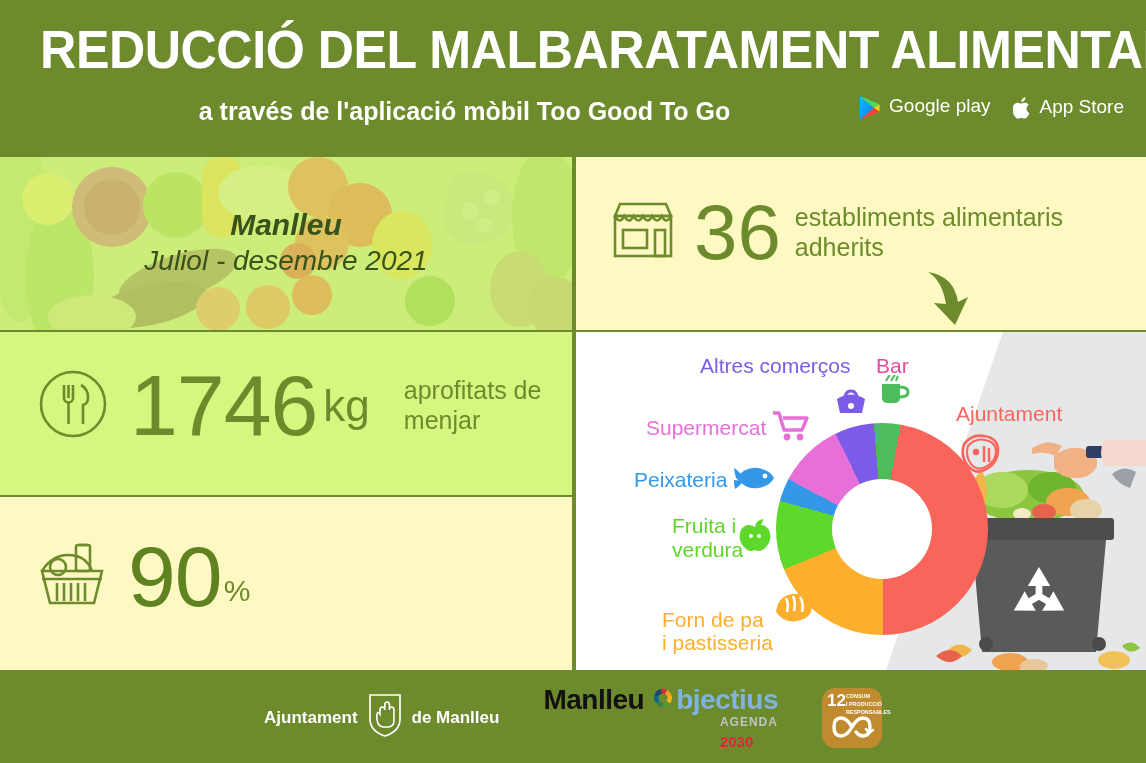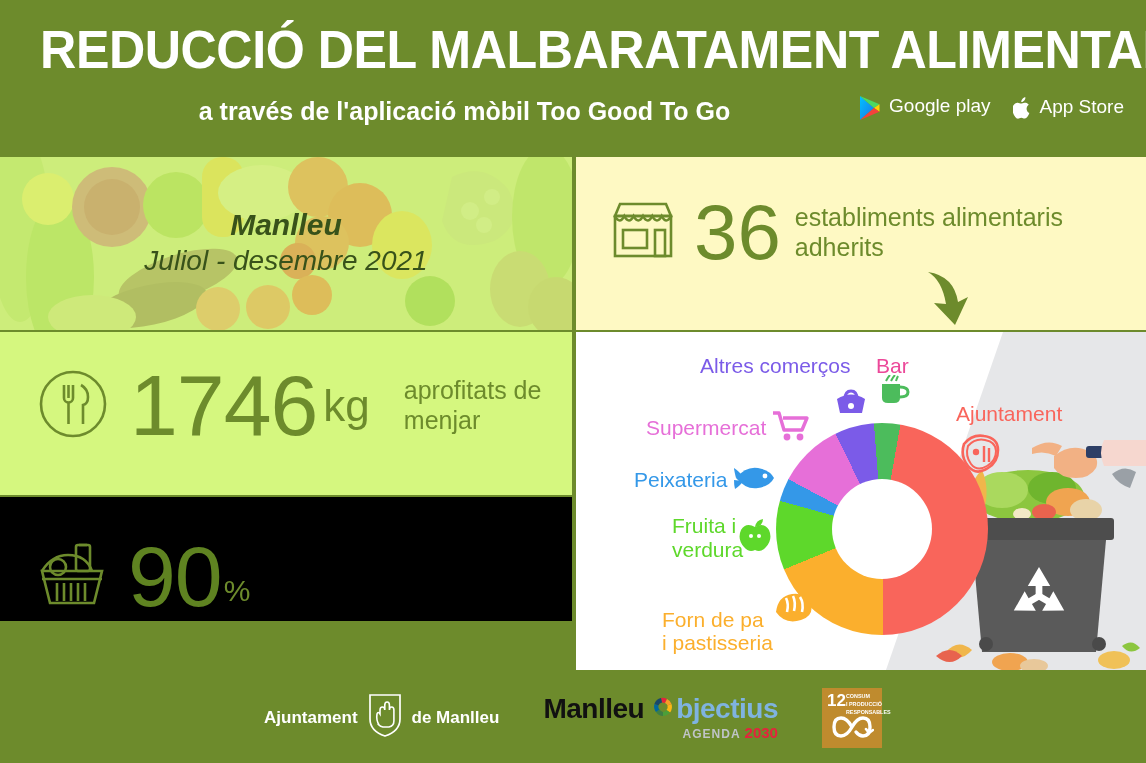--- a/index.html
+++ b/index.html
@@ -38,21 +38,21 @@
   .city{
     color:#38521a;font-size:30px;font-weight:bold;font-style:italic;
     letter-spacing:0px;line-height:1.05;
   }
   .period{
     color:#38521a;font-size:28px;font-style:italic;line-height:1.25;margin-top:2px;
   }
 
   .shops-panel{left:576px;top:157px;width:570px;height:173px;background:#fef9c3;}
   .kg-panel{left:0;top:332px;width:572px;height:163px;background:#d5f77f;}
-  .pct-panel{left:0;top:497px;width:572px;height:124px;background:#000000;}
+  .pct-panel{left:0;top:497px;width:572px;height:173px;background:#fef9c3;}
   .chart-panel{left:576px;top:332px;width:570px;height:338px;background:#ffffff;overflow:hidden;}
 
   .footer{position:absolute;left:0;top:672px;width:1146px;height:91px;background:#6d8b2c;}
 
   
   .stat-row{position:absolute;display:flex;align-items:center;}
   .stat-icon{flex:0 0 auto;}
   .bignum{
     font-size:86px;font-weight:normal;line-height:0.92;
     color:#6d8b2c;letter-spacing:-1px;
@@ -82,24 +82,24 @@
   .clabel .txt{display:inline-block;vertical-align:middle;}
 
   
   .foot-inner{position:absolute;left:0;top:0;width:1146px;height:91px;
       display:flex;align-items:center;justify-content:center;gap:44px;}
   .ajt{display:flex;align-items:center;gap:9px;color:#ffffff;font-size:17px;font-weight:bold;}
   .mobj{display:flex;flex-direction:column;align-items:flex-start;}
   .mobj-line{display:flex;align-items:center;font-size:28px;font-weight:bold;line-height:1;}
   .mobj-man{color:#111111;letter-spacing:-0.5px;}
   .mobj-obj{color:#7fb3e0;letter-spacing:-0.5px;}
-  .mobj-sub{display:flex;align-items:baseline;gap:4px;align-self:flex-end;margin-top:1px;}
+  .mobj-sub{display:flex;align-items:baseline;gap:4px;align-self:flex-end;margin-top:1px;flex-direction:column;}
   .mobj-agenda{color:#bfc4c7;font-size:12px;font-weight:bold;letter-spacing:1px;}
   .mobj-2030{color:#e5233d;font-size:15px;font-weight:bold;letter-spacing:0px;}
-  .sdg{width:60px;height:60px;background:#bf8b2e;position:relative;}
+  .sdg{width:60px;height:60px;background:#bf8b2e;position:relative;border-radius:13px;}
   .sdg-num{position:absolute;left:5px;top:4px;color:#fff;font-size:17px;font-weight:bold;line-height:1;}
   .sdg-txt{position:absolute;left:24px;top:5px;color:#fff;font-size:5.4px;font-weight:bold;line-height:1.45;}
   .sdg-inf{position:absolute;left:10px;top:26px;}
 </style>
 </head>
 <body>
 
 <div class="stage">
 
   <div class="header">

